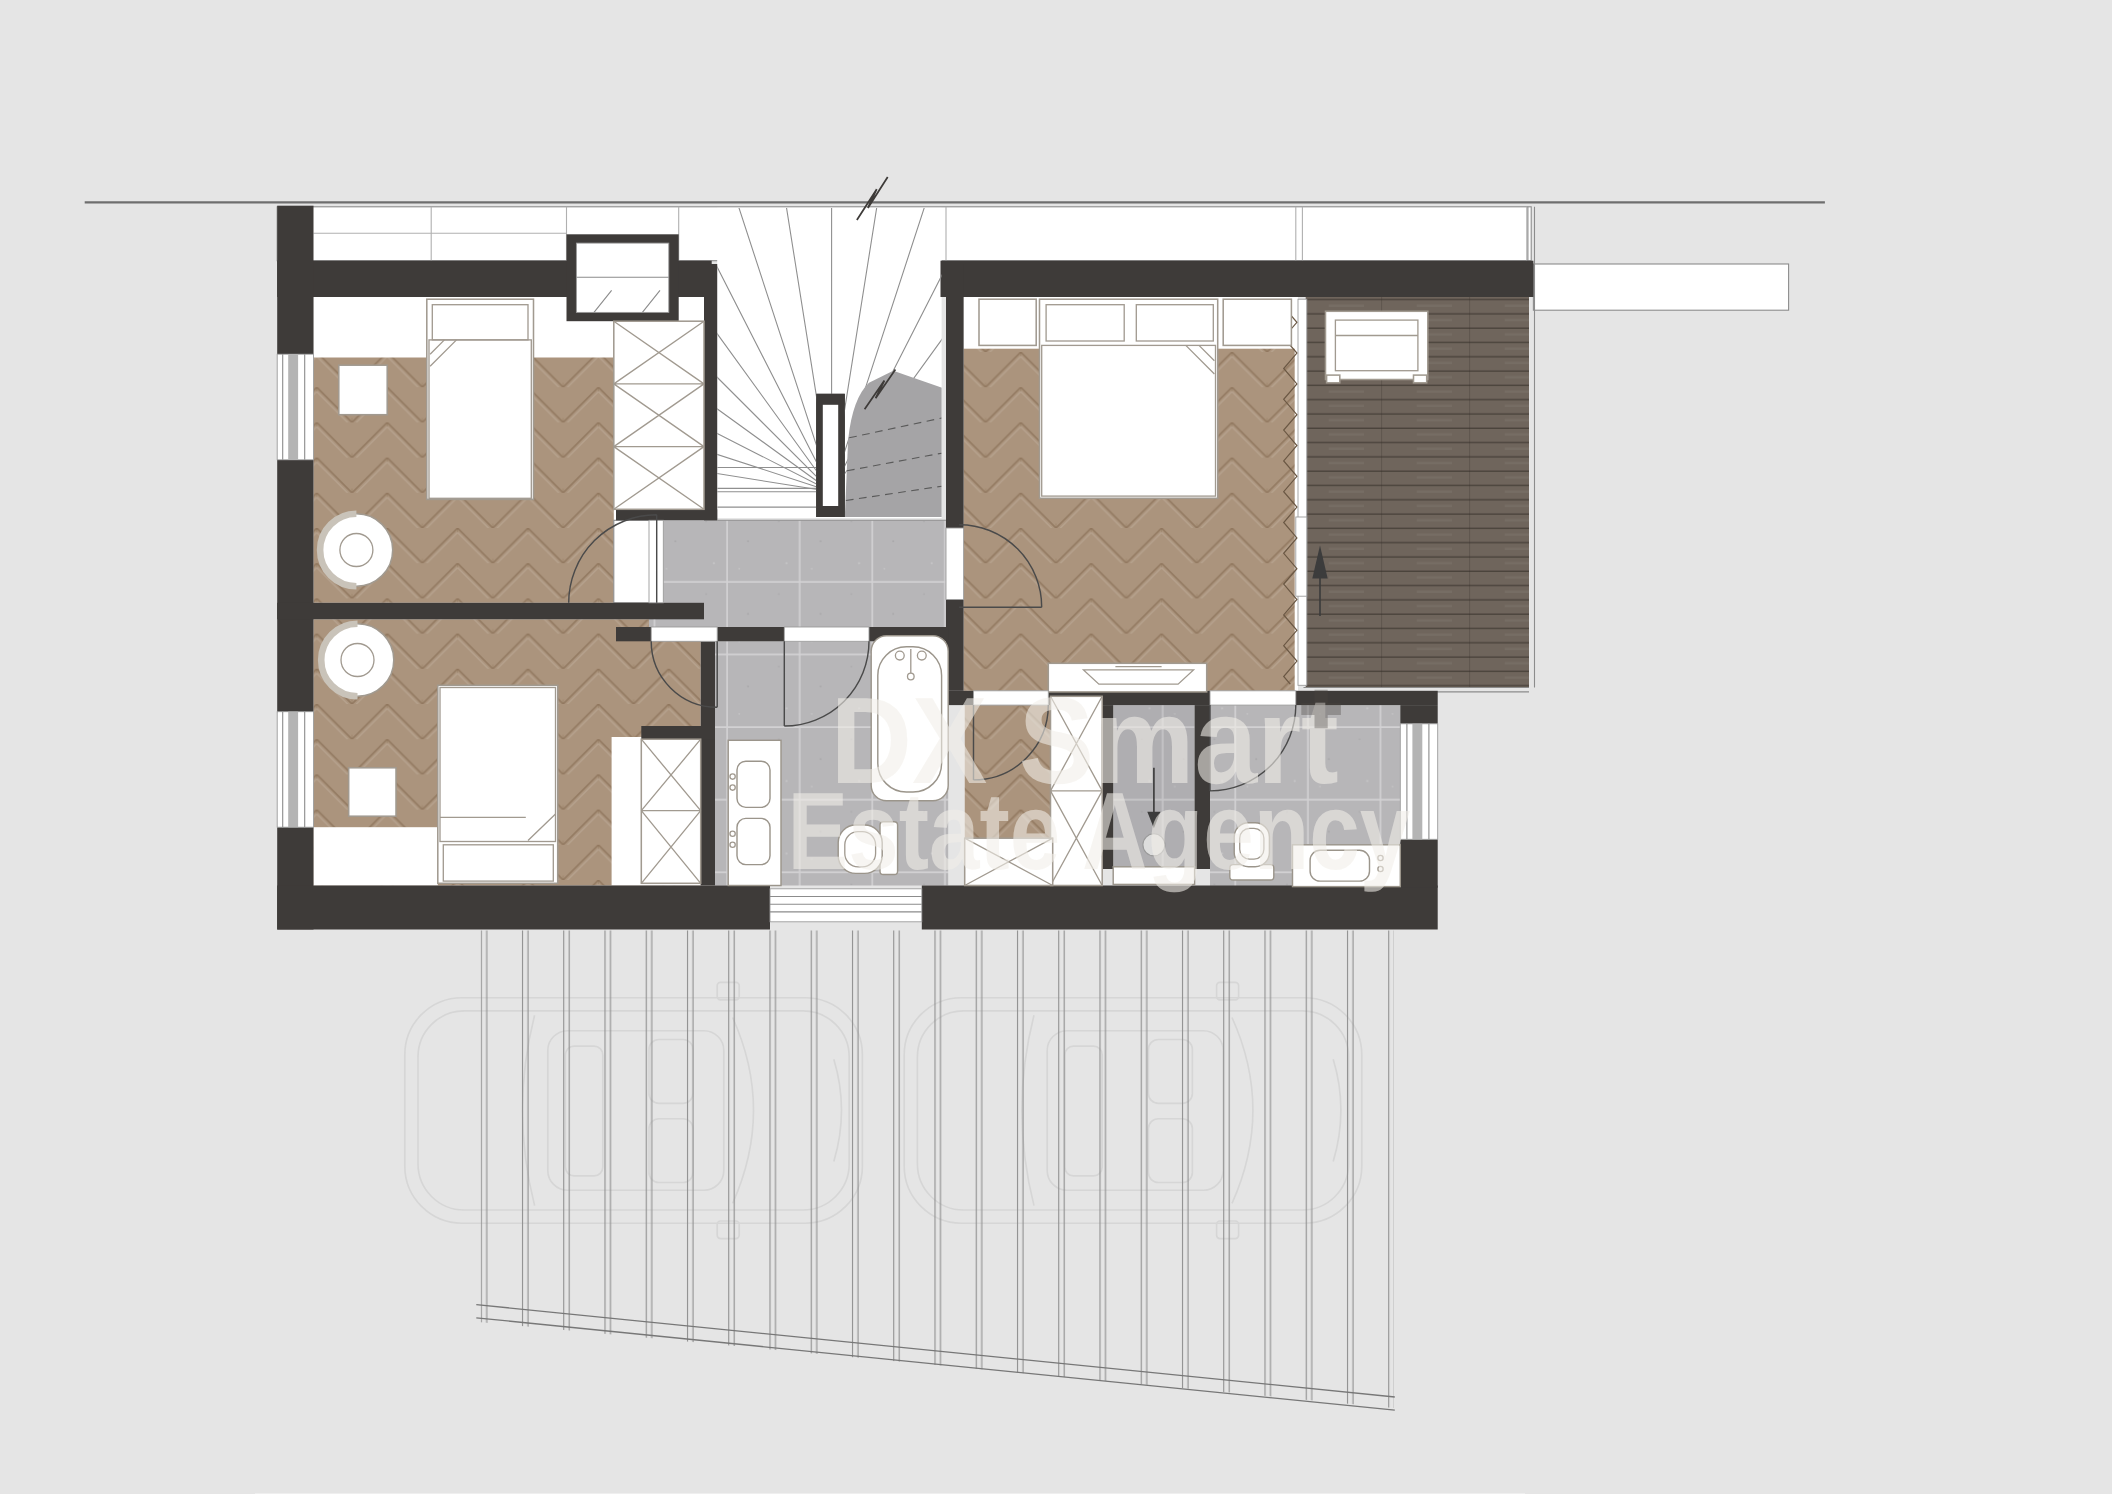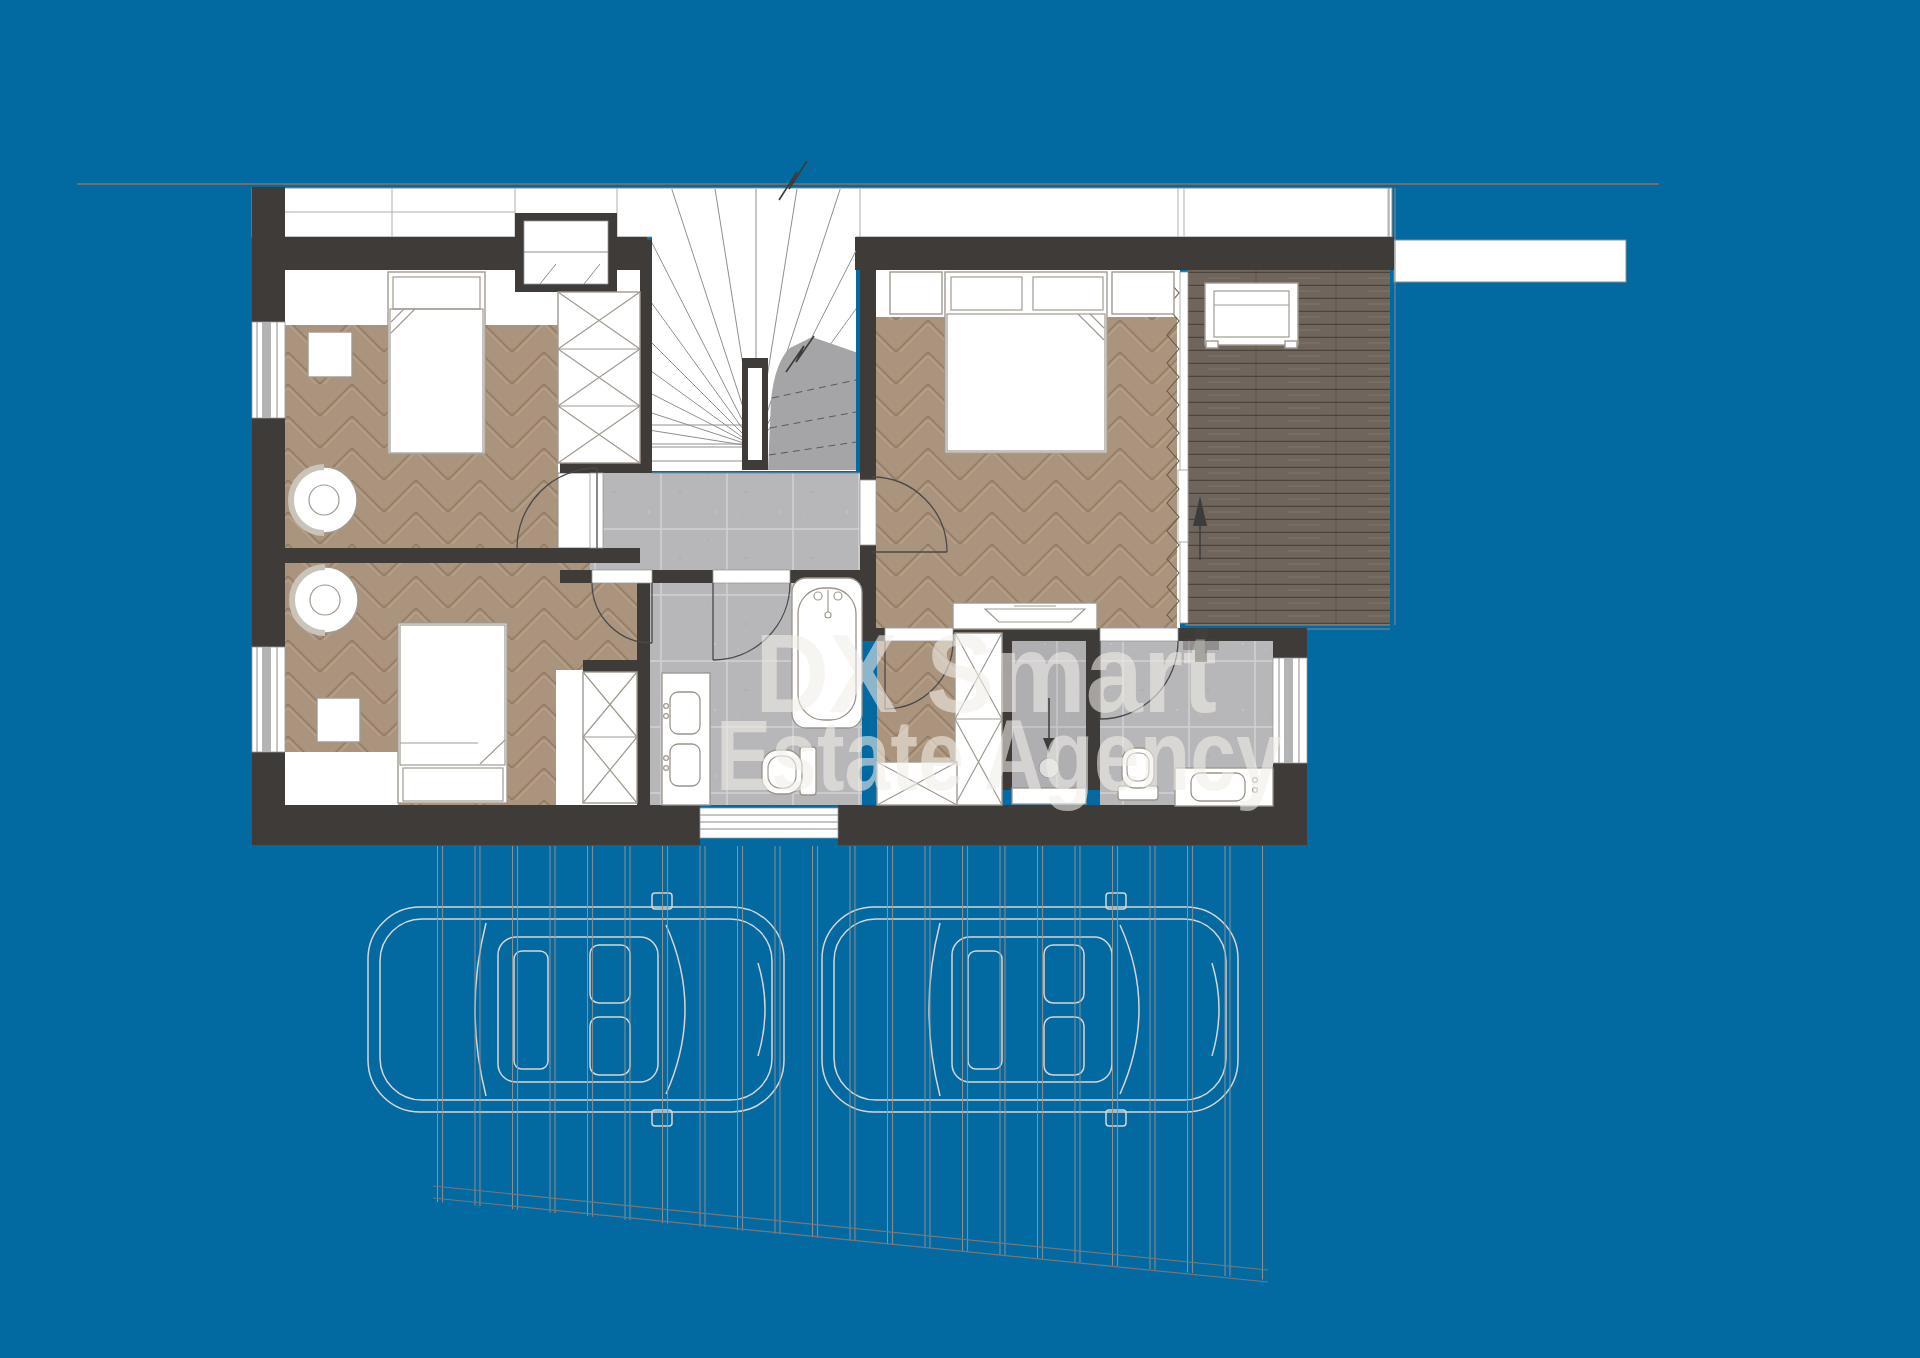--- a/index.html
+++ b/index.html
@@ -1,16 +1,16 @@
 <!DOCTYPE html>
 <html style="--wall: #3e3b39; --parquet-base: #ab947d; --parquet-line: #7a5f45; --tile-base: #b7b6b8; --tile-line: #d2d1d3; --deck-base: #6f655c; --deck-line: #2e2822; --stair-gray: #a5a4a6; --furniture-stroke: #a19a90; --fixture-stroke: #9b958b; --thin-line: #8c8c8c; --car-stroke: #d6d6d6; --watermark-color: #f2efe9; --arrow-color: #3c3c3c;"><head>
 <meta charset="utf-8">
 <style>
   html,body{margin:0;padding:0;background:#ffffff;}
-  .scene{position:relative;width:1920px;height:1358px;background:#0369a1;overflow:hidden;
+  .scene{position:relative;width:1920px;height:1358px;background:#e5e5e5;overflow:hidden;
          font-family:"Liberation Sans",sans-serif;}
   svg{position:absolute;inset:0;}
   .wall{fill:var(--wall,#3e3b39);}
   .white{fill:#ffffff;}
   .outline{fill:#ffffff;stroke:var(--thin-line,#8c8c8c);stroke-width:1;}
   .furn{fill:#ffffff;stroke:var(--furniture-stroke,#a19a90);stroke-width:1.4;}
   .furnline{fill:none;stroke:var(--furniture-stroke,#a19a90);stroke-width:1.2;}
   .fix{fill:#ffffff;stroke:var(--fixture-stroke,#9b958b);stroke-width:1.3;}
   .thin{stroke:var(--thin-line,#8c8c8c);stroke-width:1;fill:none;}
   .tick{stroke:#b0b0b0;stroke-width:1;fill:none;}

